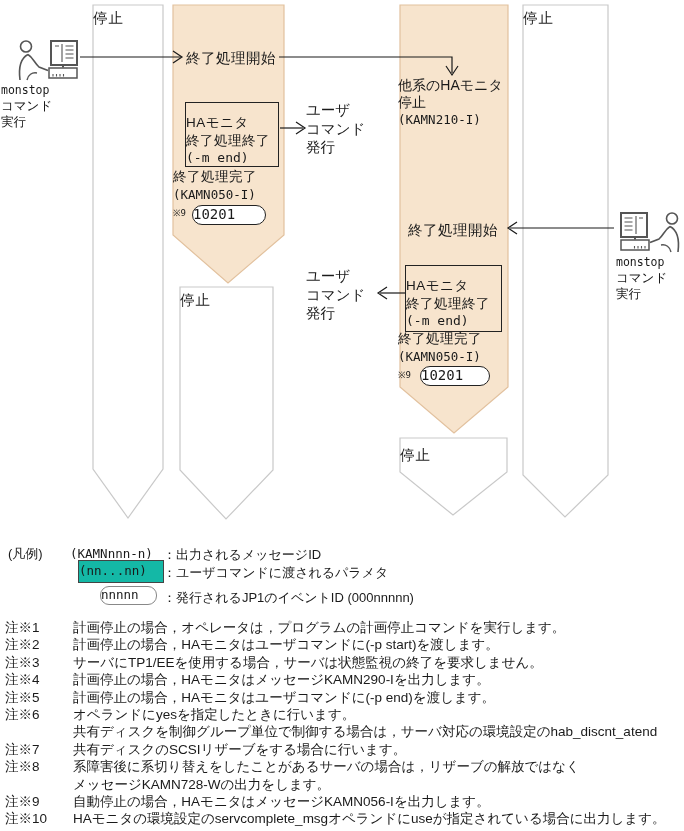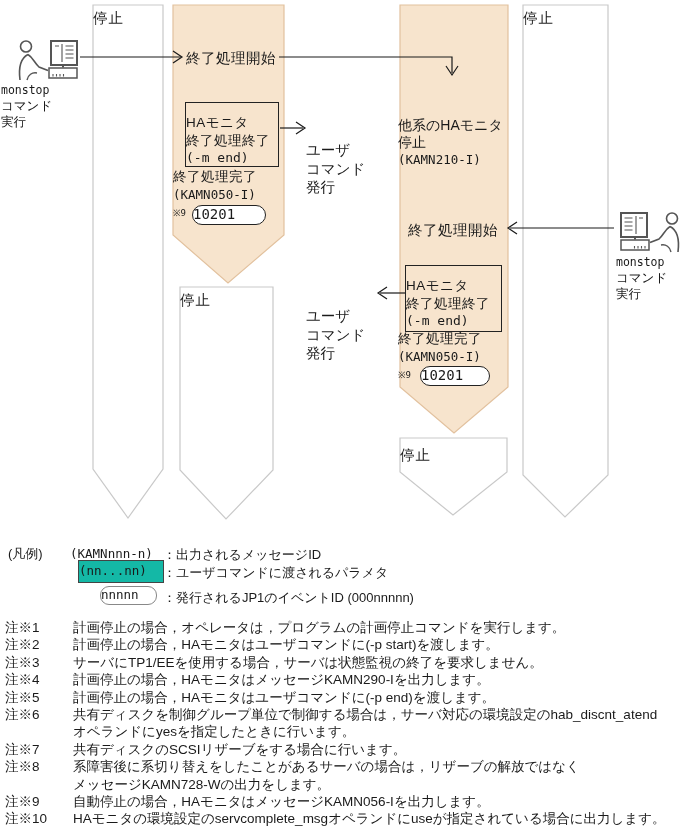--- a/index.html
+++ b/index.html
@@ -3,21 +3,21 @@
 <meta charset="utf-8">
 <style>
   html,body{margin:0;padding:0;background:#fff;}
   .page{position:relative;width:684px;height:831px;background:#fff;overflow:hidden;
         font-family:"Liberation Sans",sans-serif;color:#1a1a1a;}
   .abs{position:absolute;}
   .center{text-align:left;}
   .mono{font-family:"DejaVu Sans Mono","Liberation Mono",monospace;}
   .flow-label{font-size:14.5px;letter-spacing:0.5px;white-space:nowrap;}
   .band-label{font-size:14.5px;letter-spacing:1px;}
-  .stack{line-height:18.5px;font-size:14.5px;margin-top:40px;}
+  .stack{line-height:18.5px;font-size:14.5px;}
   .stack span{display:block;}
   .msgbox{border:1.5px solid #222;background:transparent;font-size:13.5px;line-height:17.5px;
           padding-top:11px;letter-spacing:0.5px;}
   .msgbox span{display:block;}
   .msgbox .code{font-size:13px;letter-spacing:0;}
   .complete{font-size:13.5px;line-height:18px;letter-spacing:0.5px;}
   .complete span{display:block;}
   .complete .code{font-size:12.5px;letter-spacing:0;}
   .pill{border:1.3px solid #222;border-radius:10px;background:#fff;font-size:14px;line-height:17px;}
   sup.ref{font-size:9px;vertical-align:4px;letter-spacing:0;}
@@ -184,22 +184,22 @@
     </div>
     <div class="note-row">
       <span class="note-label">注※5</span>
       <span class="note-text">
           <span>計画停止の場合，HAモニタはユーザコマンドに(-p end)を渡します。</span>
         </span>
     </div>
     <div class="note-row">
       <span class="note-label">注※6</span>
       <span class="note-text">
+        <span>オペランドにyesを指定したときに行います。</span>
         <span>共有ディスクを制御グループ単位で制御する場合は，サーバ対応の環境設定のhab_discnt_atend</span>
-        <span>オペランドにyesを指定したときに行います。</span>
       </span>
     </div>
     <div class="note-row">
       <span class="note-label">注※7</span>
       <span class="note-text">
           <span>共有ディスクのSCSIリザーブをする場合に行います。</span>
         </span>
     </div>
     <div class="note-row">
       <span class="note-label">注※8</span>

